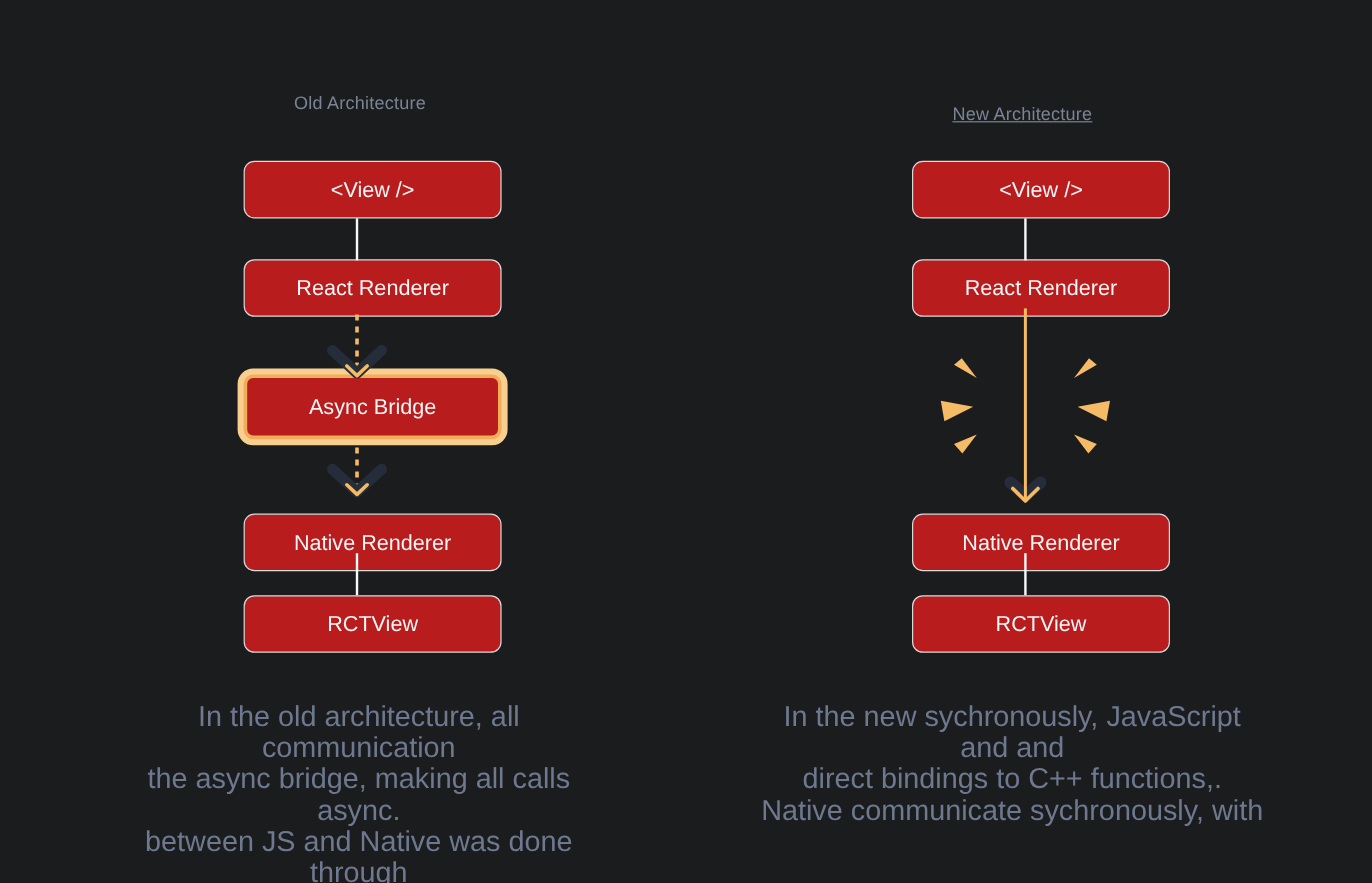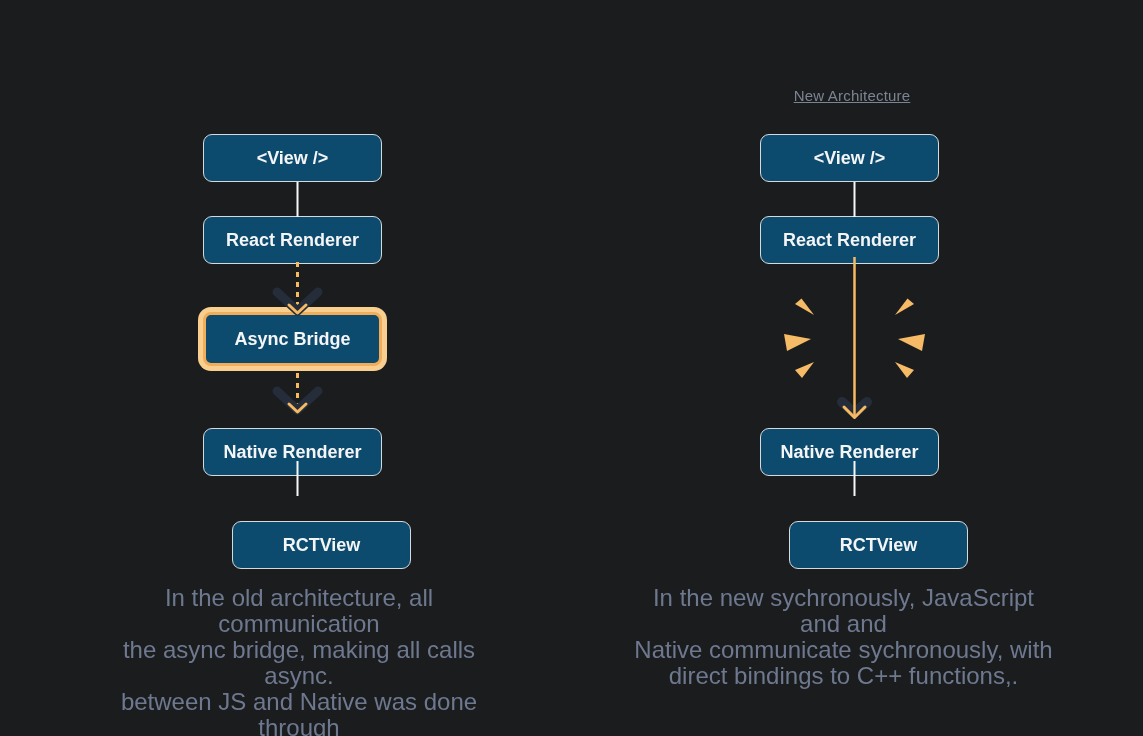--- a/index.html
+++ b/index.html
@@ -8,52 +8,53 @@
     background:#1b1c1e;overflow:hidden;
     font-family:"Liberation Sans","DejaVu Sans",sans-serif;
   }
   .col-title{
     position:absolute;width:300px;text-align:center;
     font-size:15px;letter-spacing:.2px;color:#7b8494;
   }
   .col-title.old{left:150px;top:78px;}
   .col-title.new{left:702px;top:87px;text-decoration:underline;}
   .node{
-    position:absolute;width:179px;height:48px;box-sizing:border-box;
-    background:#0c4a6e;border:1.5px solid #d7dadd;border-radius:9px;
+    position:absolute;width:215px;height:48px;box-sizing:border-box;
+    background:#b91c1c;border:1.5px solid #d7dadd;border-radius:9px;
     display:flex;align-items:center;justify-content:center;
-    color:#f4f5f7;font-size:18px;z-index:1;font-weight:bold;
+    color:#f4f5f7;font-size:18px;z-index:1;
   }
   .node.highlight{
     height:54px;border:3px solid #f1ad5a;border-radius:8px;
     box-shadow:0 0 0 5px #f8cf8e;
   }
   .col-old{left:203px;}
   .col-new{left:760px;}
   .y-view{top:134px;}
   .y-react{top:216px;text-align:center;}
   .y-bridge{top:312px;}
   .y-native{top:428px;}
-  .y-rct{top:521px;margin-left:29px;}
+  .y-rct{top:496px;}
   .overlay{
     position:absolute;left:0;top:0;width:1143px;height:736px;
     z-index:2;pointer-events:none;
   }
   .caption{
     position:absolute;text-align:center;font-size:24px;line-height:26px;
     color:#6e7990;z-index:1;
   }
   .caption.old{left:87px;top:585px;width:424px;}
   .caption.new{left:633px;top:585px;width:421px;}
 </style>
 </head>
 <body>
 
 <div class="stage">
 
+  <div class="col-title old">Old Architecture</div>
   <div class="col-title new">New Architecture</div>
 
   <div class="node col-old y-view">&lt;View /&gt;</div>
   <div class="node col-old y-react">React Renderer</div>
   <div class="node col-old y-bridge highlight">Async Bridge</div>
   <div class="node col-old y-native">Native Renderer</div>
   <div class="node col-old y-rct">RCTView</div>
 
   <div class="node col-new y-view">&lt;View /&gt;</div>
   <div class="node col-new y-react">React Renderer</div>
@@ -95,17 +96,17 @@
     </g>
   </svg>
 
   <div class="caption old">
     <div>In the old architecture, all communication</div>
     <div>the async bridge, making all calls async.</div>
     <div>between JS and Native was done through</div>
   </div>
   <div class="caption new">
     <div>In the new sychronously, JavaScript and and</div>
+    <div>direct bindings to C++ functions,.</div>
     <div>Native communicate sychronously, with</div>
-    <div>direct bindings to C++ functions,.</div>
   </div>
 
 </div>
 
 </body></html>

